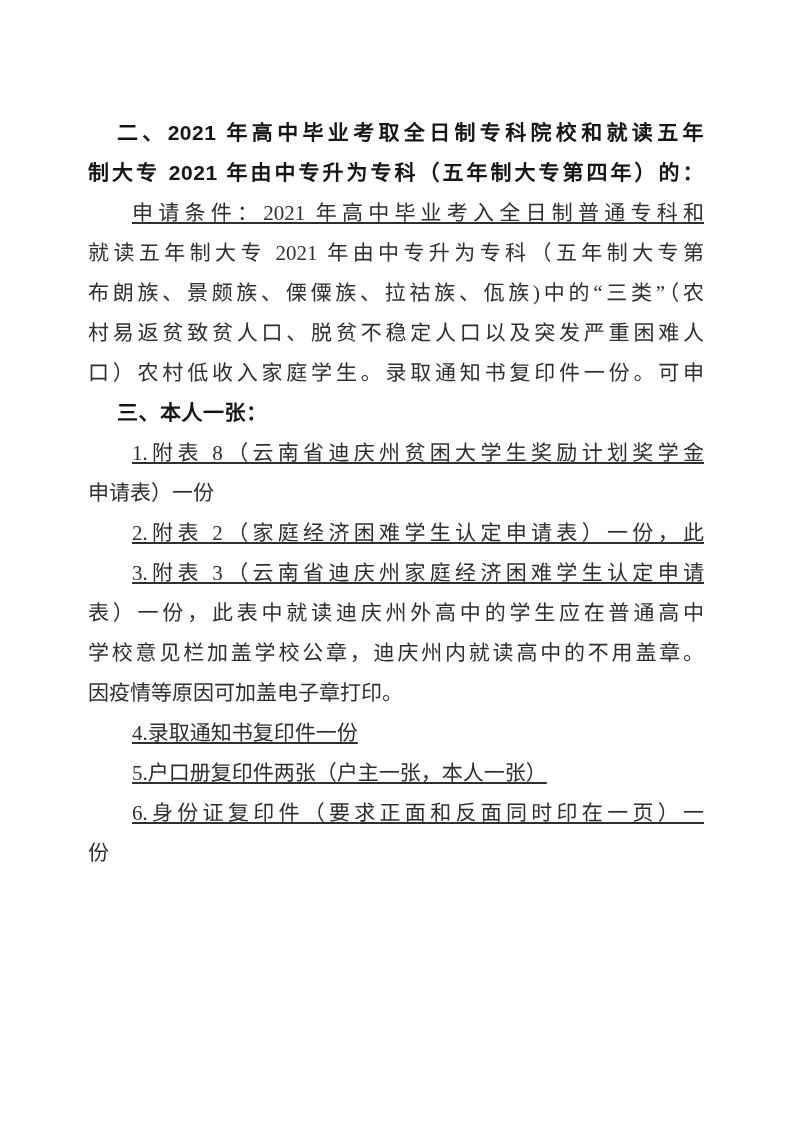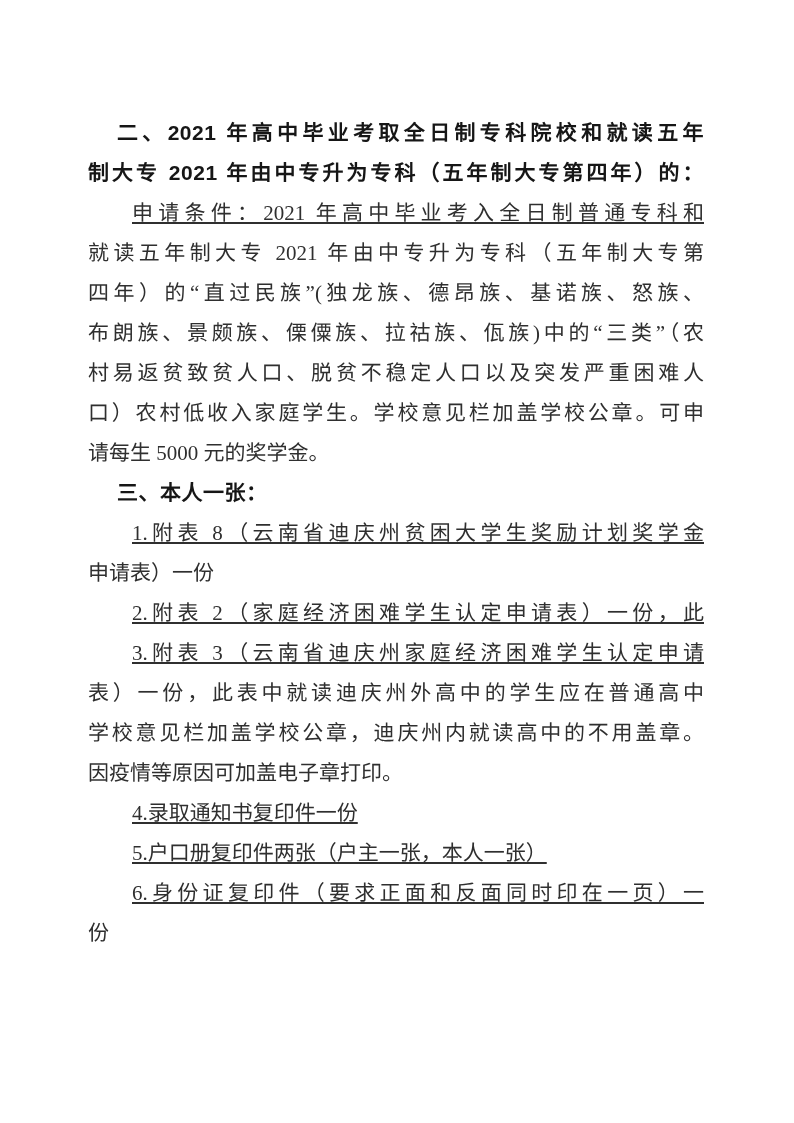--- a/index.html
+++ b/index.html
@@ -47,25 +47,23 @@
 <div class="page">
 
   <section class="para heading">
     <div class="ln fill first">二、2021 年高中毕业考取全日制专科院校和就读五年</div>
     <div class="ln fill">制大专 2021 年由中专升为专科（五年制大专第四年）的：</div>
   </section>
 
   <section class="para body">
     <div class="ln fill first">申请条件：2021 年高中毕业考入全日制普通专科和</div>
     <div class="ln fill">就读五年制大专 2021 年由中专升为专科（五年制大专第</div>
-    <div class="ln fill">四年）的“直过民族”(独龙族、德昂族、基诺族、怒族、</div>
     <div class="ln fill">布朗族、景颇族、傈僳族、拉祜族、佤族)中的“三类”（农</div>
     <div class="ln fill">村易返贫致贫人口、脱贫不稳定人口以及突发严重困难人</div>
-    <div class="ln fill">口）农村低收入家庭学生。学校意见栏加盖学校公章。可申</div>
-    <div class="ln">请每生 5000 元的奖学金。</div>
+    <div class="ln fill">口）农村低收入家庭学生。录取通知书复印件一份。可申</div>
   </section>
 
   <section class="para heading">
     <div class="ln first">三、本人一张：</div>
   </section>
 
   <section class="para body">
     <div class="ln fill first">1.附表 8（云南省迪庆州贫困大学生奖励计划奖学金</div>
     <div class="ln">申请表）一份</div>
   </section>

